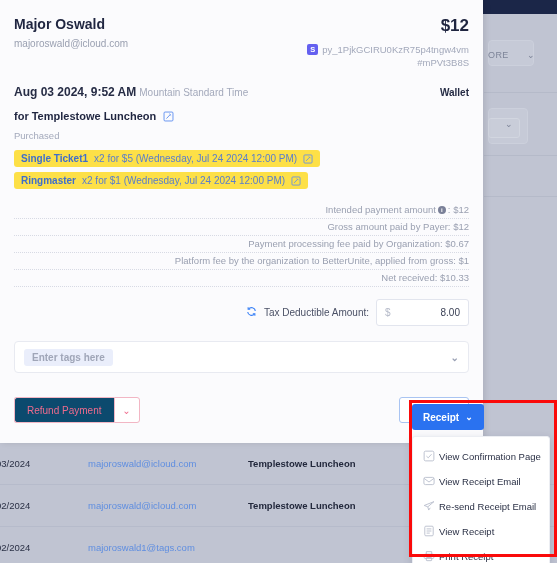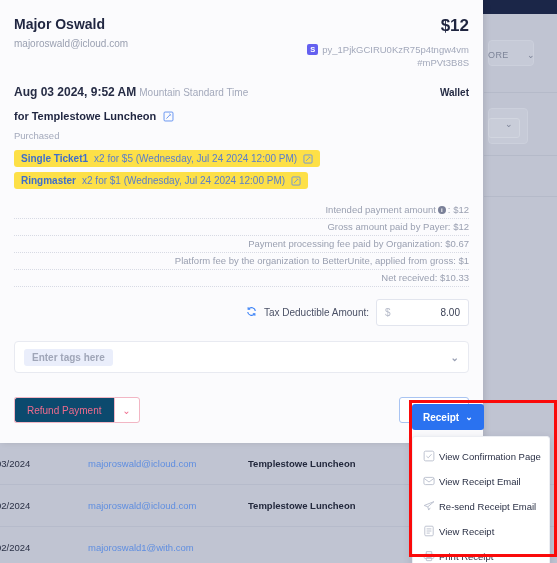--- a/index.html
+++ b/index.html
@@ -278,21 +278,21 @@
     <div class="tcell email">majoroswald@icloud.com</div>
     <div class="tcell event">Templestowe Luncheon</div>
   </div>
   <div class="trow">
     <div class="tcell date">8/02/2024</div>
     <div class="tcell email">majoroswald@icloud.com</div>
     <div class="tcell event">Templestowe Luncheon</div>
   </div>
   <div class="trow">
     <div class="tcell date">8/02/2024</div>
-    <div class="tcell email">majoroswald1@with.com</div>
+    <div class="tcell email">majoroswald1@tags.com</div>
   </div>
 </div>
 
 <div id="modal">
 
 
   <div class="m-person">
     <div>
       <div class="p-name">Major Oswald</div>
       <div class="p-email">majoroswald@icloud.com</div>

